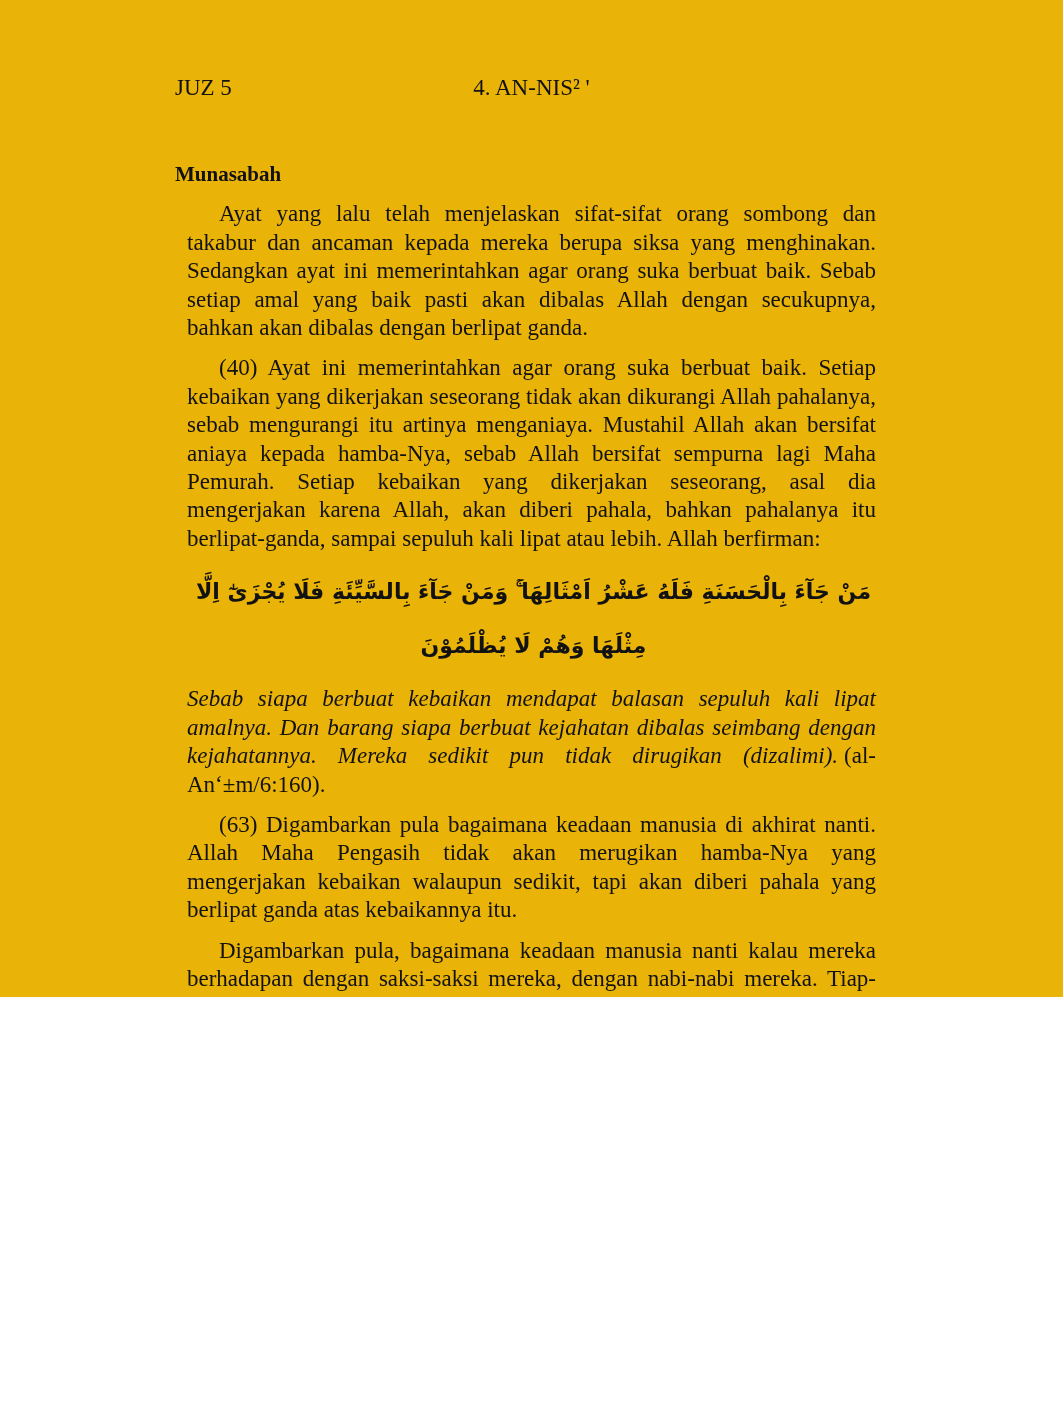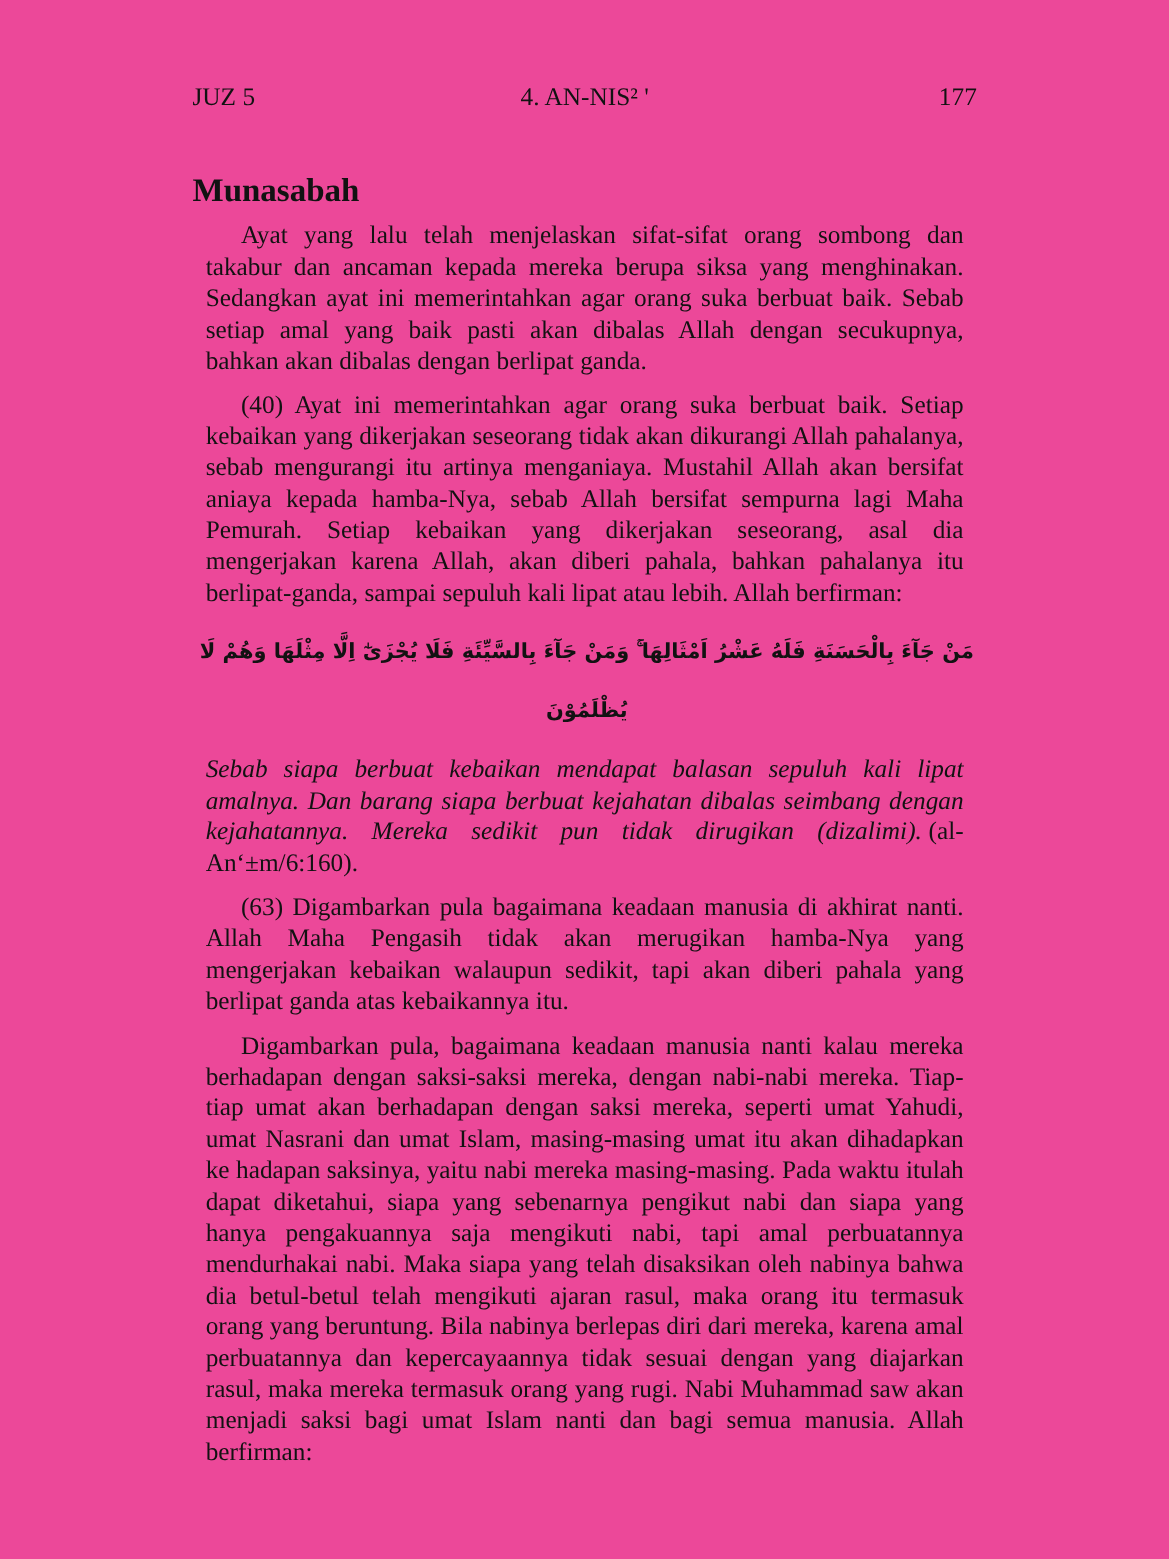--- a/index.html
+++ b/index.html
@@ -1,20 +1,20 @@
 <!DOCTYPE html>
 <html><head>
 <meta charset="utf-8">
 <style>
   html, body { margin: 0; padding: 0; background: #ffffff; }
   .page {
     position: relative;
     width: 1063px;
-    height: 1417px;
-    background: #ec4899;
+    height: 997px;
+    background: #eab308;
     color: #121212;
     font-family: "Liberation Serif", serif;
     font-size: 23px;
     line-height: 28.4px;
     overflow: hidden;
     box-sizing: border-box;
   }
   .page-header {
     margin: 76px 175px 0 175px;
     display: grid;
@@ -28,51 +28,50 @@
   .page-header .hdr-right  { text-align: right; }
   .content {
     margin: 60px 175px 0 175px;
   }
   .content p {
     margin: 12px;
     text-align: justify;
     text-indent: 32px;
   }
   h2.sec-heading {
-    font-size: 30px;
+    font-size: 21px;
     line-height: 28.4px;
     margin: 0;
     font-weight: bold;
   }
   .gap-before { margin-top: 30px; }
   .arabic-verse {
     direction: rtl;
     text-align: center;
     font-family: "DejaVu Sans", sans-serif;
     font-weight: bold;
-    font-size: 19px;
+    font-size: 22px;
     line-height: 54px;
     margin: 2px 0 2px 4px;
     text-indent: 0 !important;
   }
   .translation { font-style: italic; }
   .translation .ref {
     font-style: normal;
     padding-left: 6px;
   }
 </style>
 </head>
 <body>
 
 <div class="page">
 
   <div class="page-header">
     <span class="hdr-left">JUZ 5</span>
     <span class="hdr-center">4. AN-NIS² '</span>
-    <span class="hdr-right">177</span>
   </div>
 
   <div class="content">
 
     <h2 class="sec-heading">Munasabah</h2>
     <p>Ayat yang lalu telah menjelaskan sifat-sifat orang sombong dan takabur dan ancaman kepada mereka berupa siksa yang menghinakan. Sedangkan ayat ini memerintahkan agar orang suka berbuat baik. Sebab setiap amal yang baik pasti akan dibalas Allah dengan secukupnya, bahkan akan dibalas dengan berlipat ganda.</p>
 
     <p>(40) Ayat ini memerintahkan agar orang suka berbuat baik. Setiap kebaikan yang dikerjakan seseorang tidak akan dikurangi Allah pahalanya, sebab mengurangi itu artinya menganiaya. Mustahil Allah akan bersifat aniaya kepada hamba-Nya, sebab Allah bersifat sempurna lagi Maha Pemurah. Setiap kebaikan yang dikerjakan seseorang, asal dia mengerjakan karena Allah, akan diberi pahala, bahkan pahalanya itu berlipat-ganda, sampai sepuluh kali lipat atau lebih. Allah berfirman:</p>
 
     <div class="arabic-verse">مَنْ جَآءَ بِالْحَسَنَةِ فَلَهُ عَشْرُ اَمْثَالِهَا ۚ وَمَنْ جَآءَ بِالسَّيِّئَةِ فَلَا يُجْزَىٰٓ اِلَّا مِثْلَهَا وَهُمْ لَا يُظْلَمُوْنَ</div>

